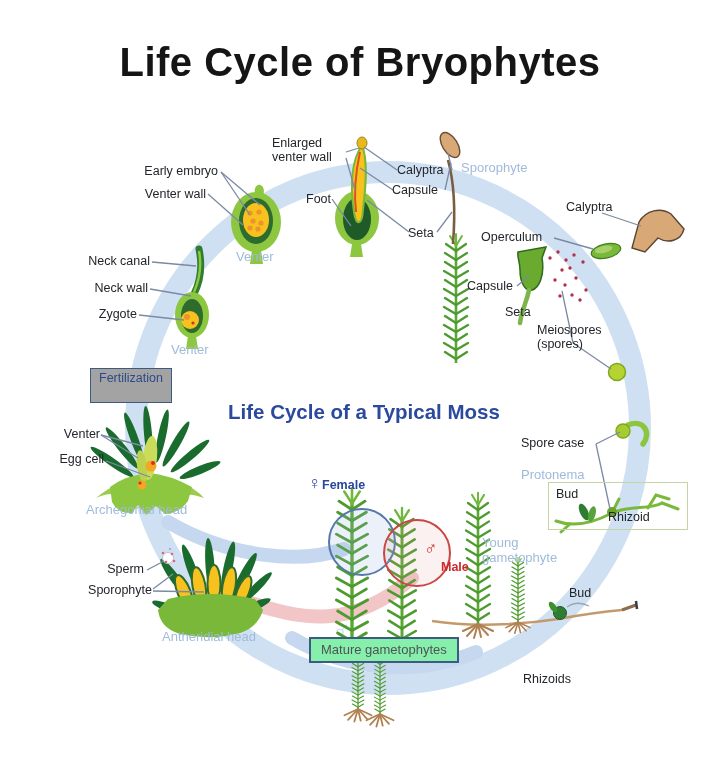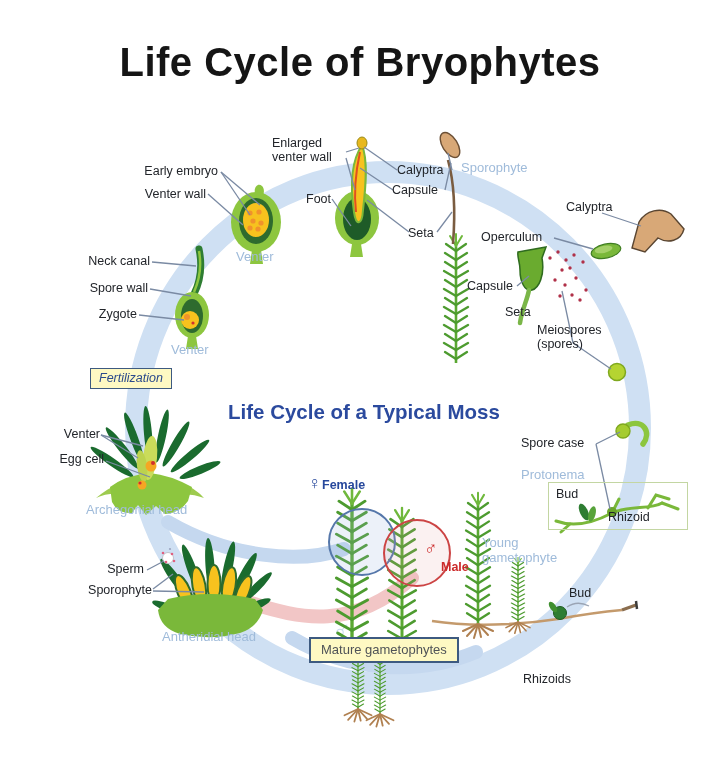--- a/index.html
+++ b/index.html
@@ -6,23 +6,23 @@
   #stage{position:relative;width:720px;height:773px;background:#ffffff;overflow:hidden;
          font-family:"Liberation Sans", sans-serif;}
   #bg-svg{position:absolute;left:0;top:0;}
   .lbl{position:absolute;font-size:12.5px;line-height:1.15;color:#22252a;white-space:nowrap;}
   .wrap{white-space:normal;}
   .r{text-align:right;}
   .blue{color:#9fbbda;font-size:13px;}
   .title{position:absolute;left:0;top:40px;width:720px;text-align:center;
          font-size:40px;font-weight:800;color:#151515;letter-spacing:0.5px;}
   .ctitle{position:absolute;left:228px;top:400px;font-size:20.5px;font-weight:700;color:#2b4a9e;text-align:right;}
-  .boxlbl{position:absolute;background:#fef9c3;border:1.5px solid #3d5a80;padding:2px 8px 3px;
-          font-size:12.5px;color:#2b4a8c;font-style:italic;}
-  .maturebox{position:absolute;background:#fef9c3;border:2px solid #3d5a80;padding:3px 10px 4px;
+  .boxlbl{position:absolute;background:#a3a3a3;border:1.5px solid #3d5a80;padding:2px 8px 17px;
+          font-size:12.5px;color:#2b4a8c;}
+  .maturebox{position:absolute;background:#86efac;border:2px solid #3d5a80;padding:3px 10px 4px;
           font-size:13px;color:#4f5357;}
   .protobox{position:absolute;border:1.5px solid #c3d6a2;background:transparent;}
   .sym-f{position:absolute;font-size:18px;font-weight:700;color:#27489c;}
   .lbl-f{position:absolute;font-size:12.5px;font-weight:700;color:#27489c;}
   .sym-m{position:absolute;font-size:18px;font-weight:700;color:#cc2a2a;}
   .lbl-m{position:absolute;font-size:12.5px;font-weight:700;color:#cc2a2a;}
 </style>
 </head>
 <body>
 
@@ -316,21 +316,21 @@
 <div class="lbl" style="left:408px;top:226px;">Seta</div>
 <div class="lbl blue" style="left:461px;top:161px;">Sporophyte</div>
 
 <div class="lbl" style="left:566px;top:200px;">Calyptra</div>
 <div class="lbl" style="left:481px;top:230px;">Operculum</div>
 <div class="lbl" style="left:467px;top:279px;">Capsule</div>
 <div class="lbl" style="left:505px;top:305px;">Seta</div>
 <div class="lbl wrap" style="left:501px;top:323px;width:80px;margin-left:36px;">Meiospores (spores)</div>
 
 <div class="lbl r" style="left:86px;top:254px;width:64px;">Neck canal</div>
-<div class="lbl r" style="left:86px;top:281px;width:62px;">Spore wall</div>
+<div class="lbl r" style="left:86px;top:281px;width:62px;">Neck wall</div>
 <div class="lbl r" style="left:86px;top:307px;width:51px;">Zygote</div>
 <div class="lbl blue" style="left:171px;top:343px;">Venter</div>
 
 <div class="boxlbl" style="left:90px;top:368px;">Fertilization</div>
 
 <div class="lbl r" style="left:58px;top:427px;width:42px;">Venter</div>
 <div class="lbl r" style="left:52px;top:452px;width:52px;">Egg cell</div>
 <div class="lbl blue" style="left:86px;top:503px;">Archegonial head</div>
 
 <div class="lbl r" style="left:98px;top:562px;width:46px;">Sperm</div>

